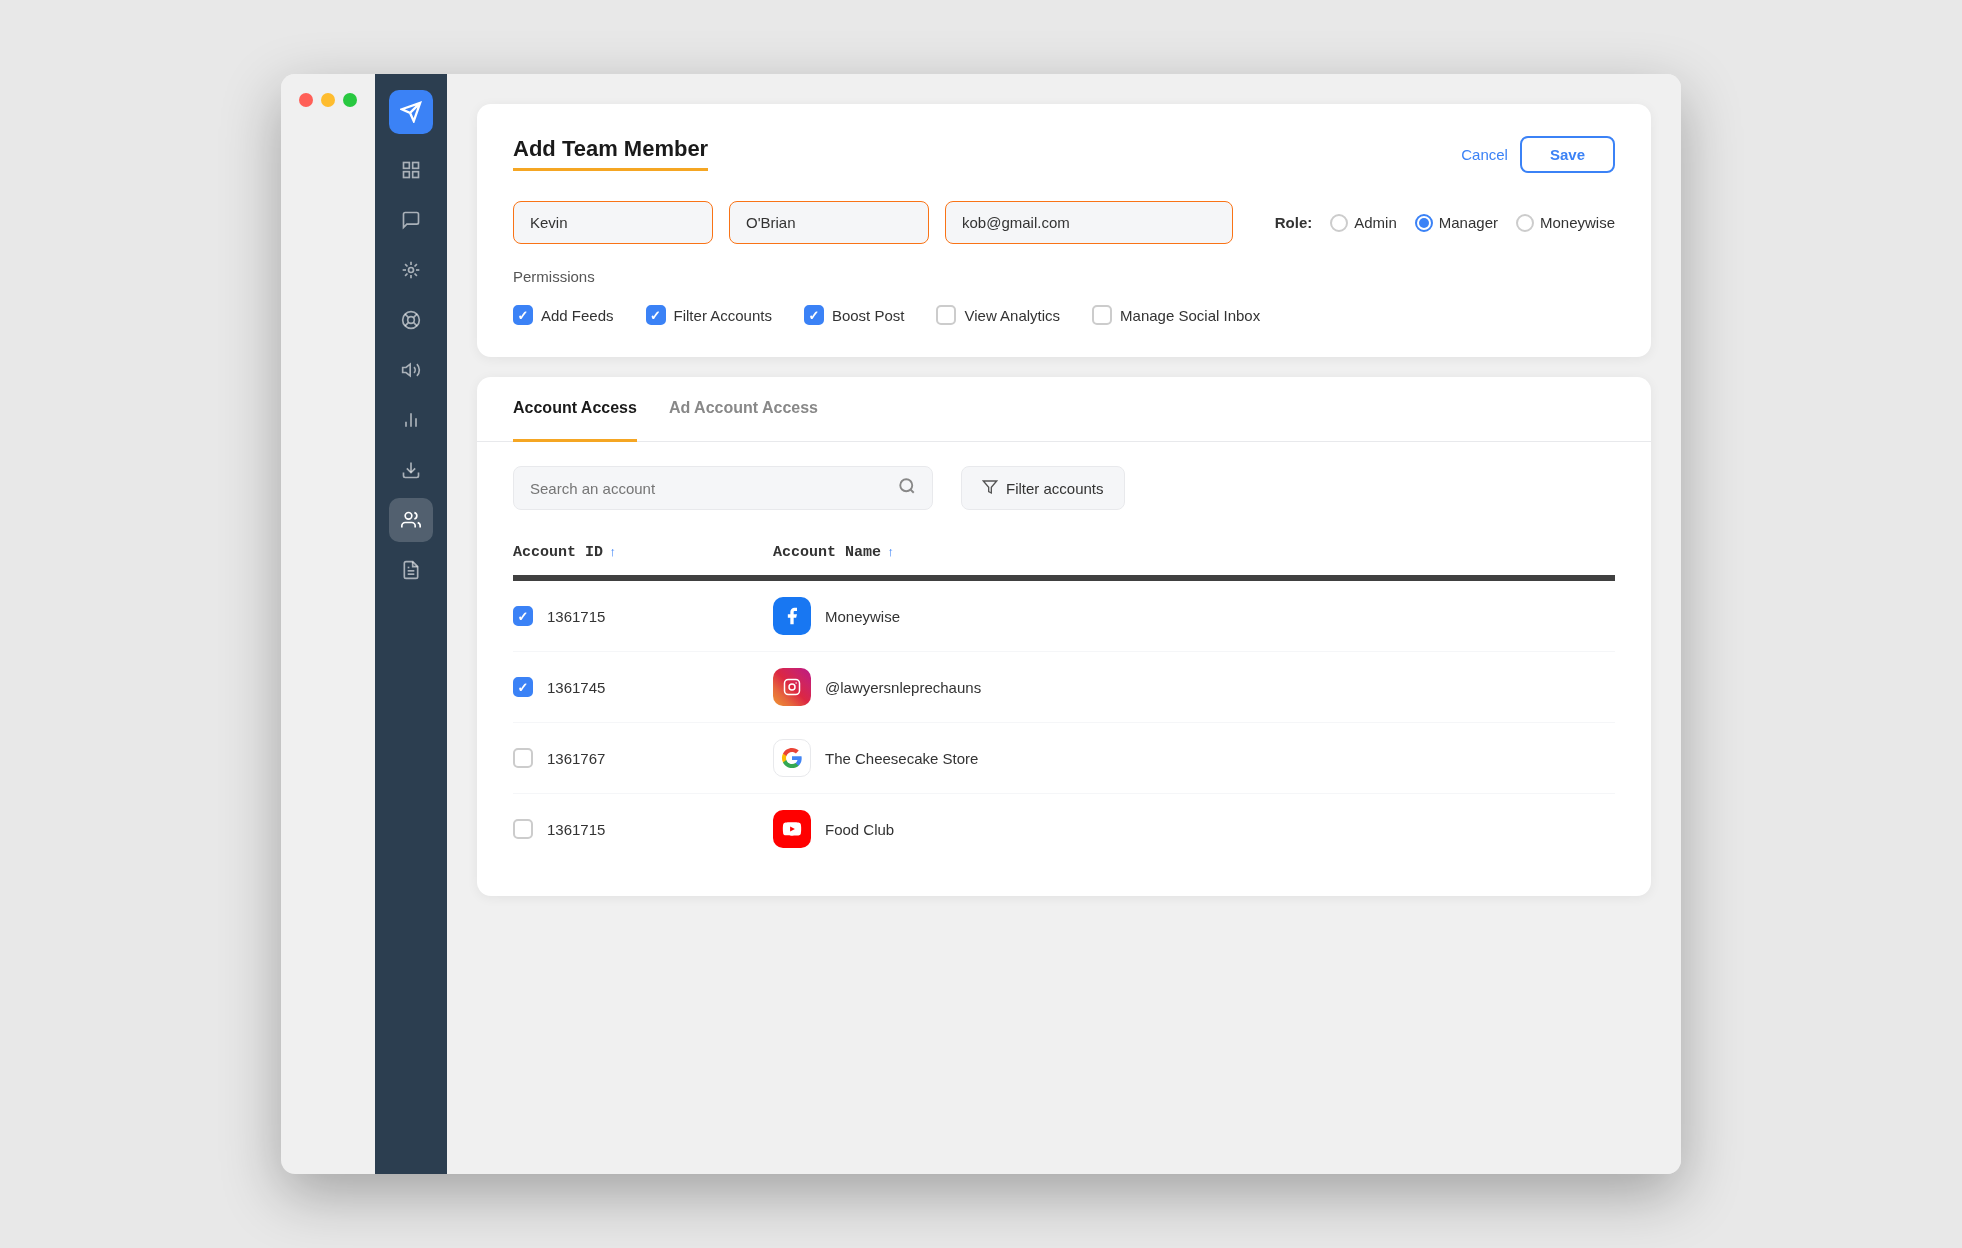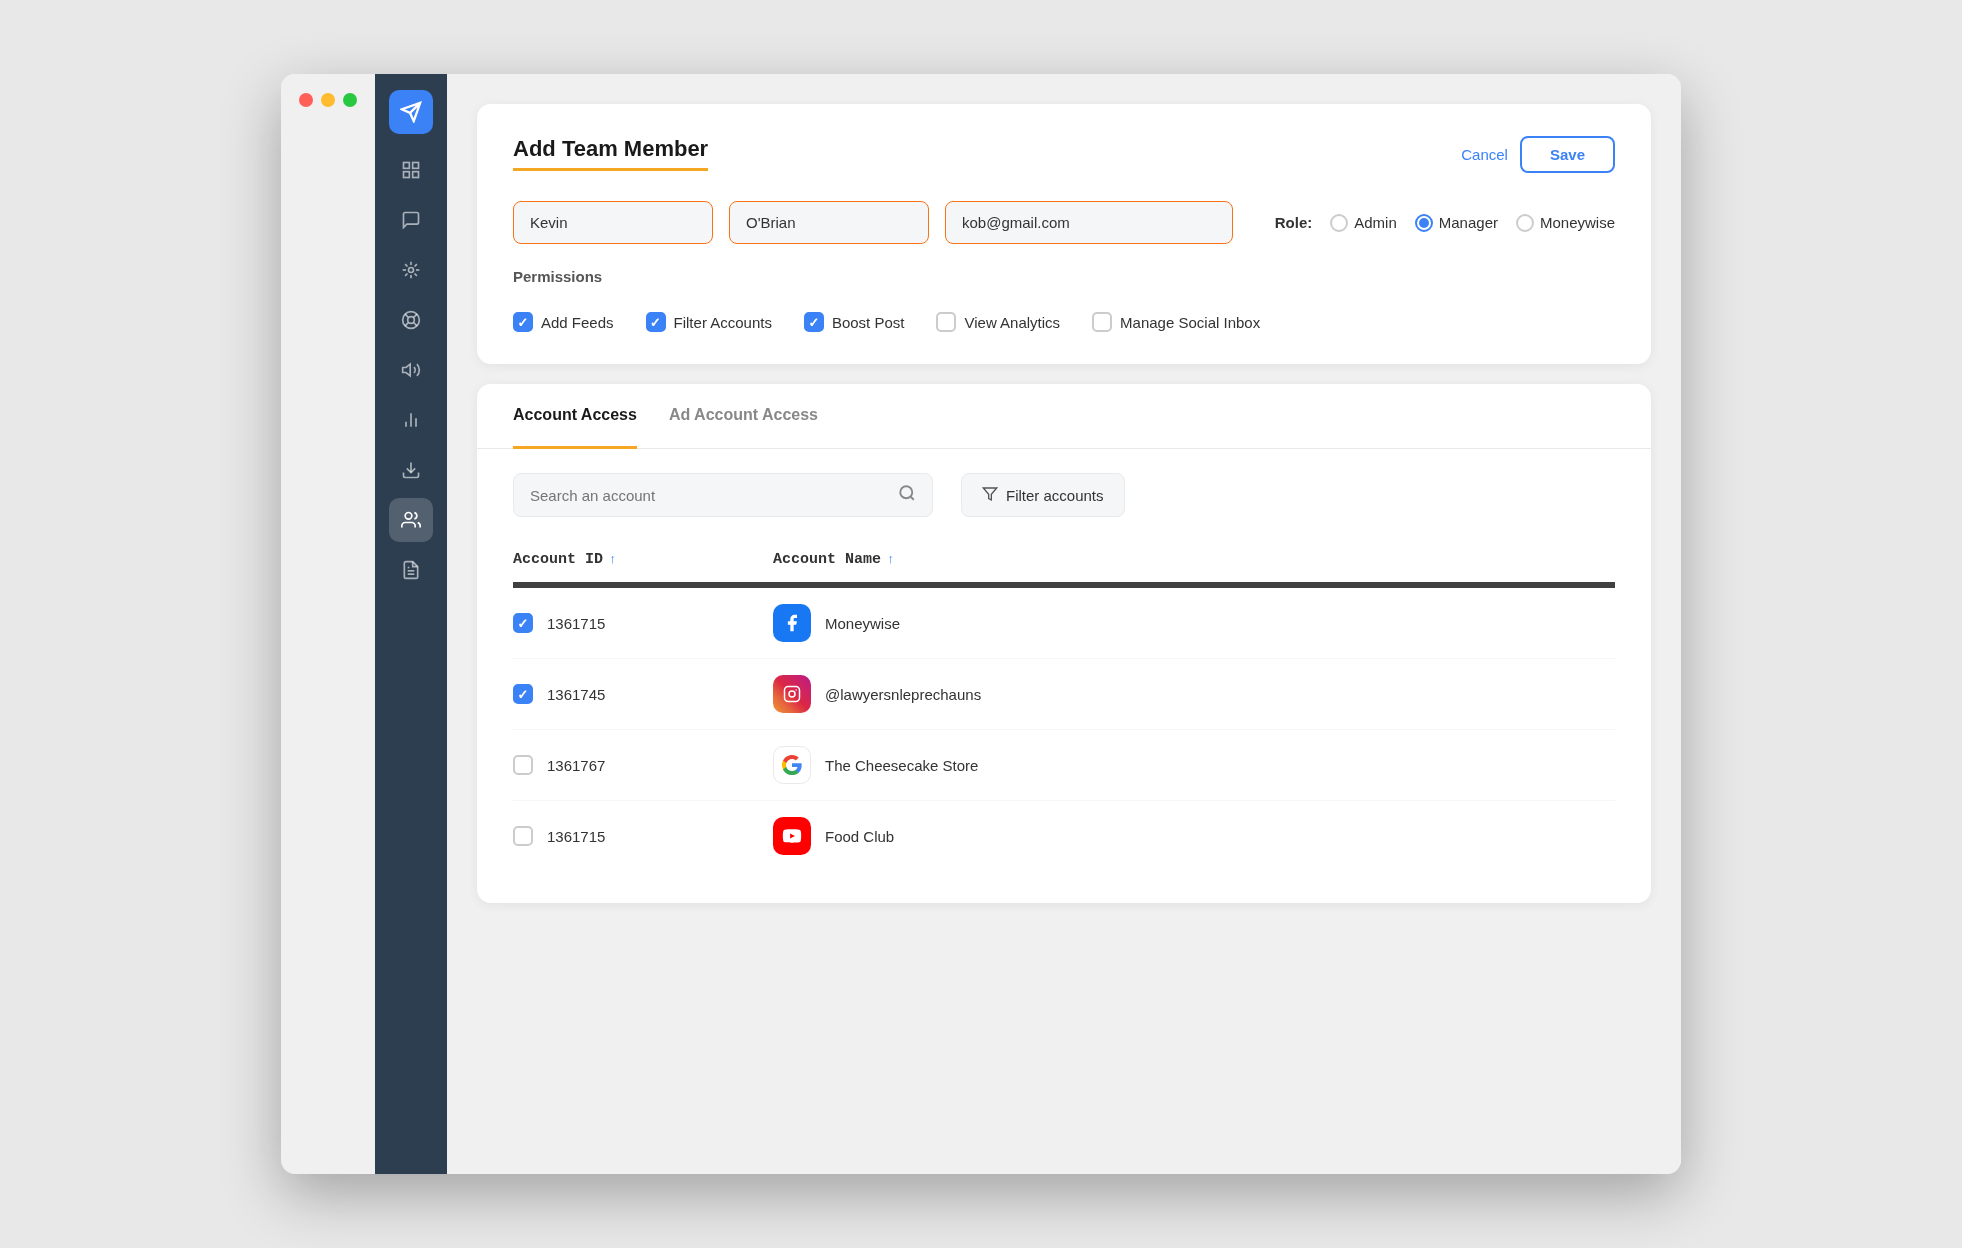--- a/index.html
+++ b/index.html
@@ -168,23 +168,23 @@
     .radio-circle.checked { border-color: #3b82f6; }
     .radio-circle.checked::after {
       content: '';
       width: 10px; height: 10px; border-radius: 50%;
       background: #3b82f6;
     }
 
     
     .permissions-label {
       font-size: 15px;
-      font-weight: 700;
+      font-weight: 400;
       color: #555;
-      margin-bottom: 27px;
+      margin-bottom: 20px;
     }
     .permissions-row { display: flex; align-items: center; gap: 32px; }
     .perm-item { display: flex; align-items: center; gap: 8px; font-size: 15px; color: #333; cursor: pointer; }
     .checkbox {
       width: 20px; height: 20px; border-radius: 5px;
       border: 2px solid #ccc;
       display: flex; align-items: center; justify-content: center;
     }
     .checkbox.checked { background: #3b82f6; border-color: #3b82f6; }
     .checkbox.checked::after { content: '✓'; color: #fff; font-size: 13px; font-weight: 700; }

